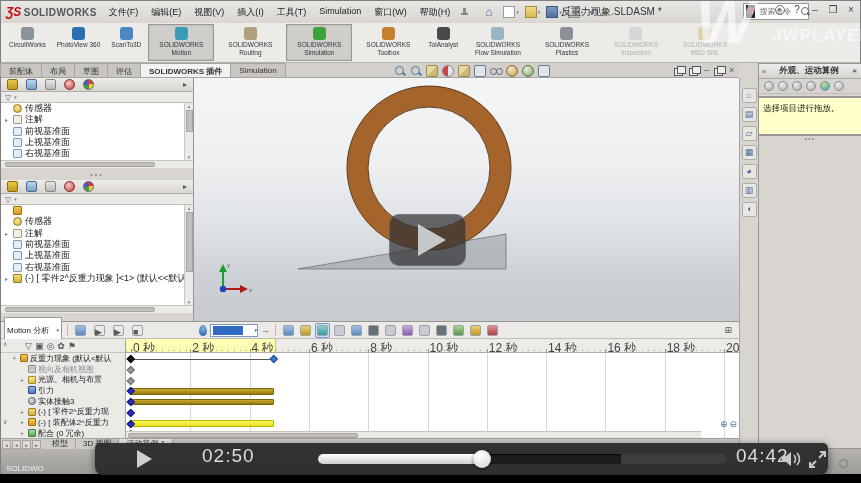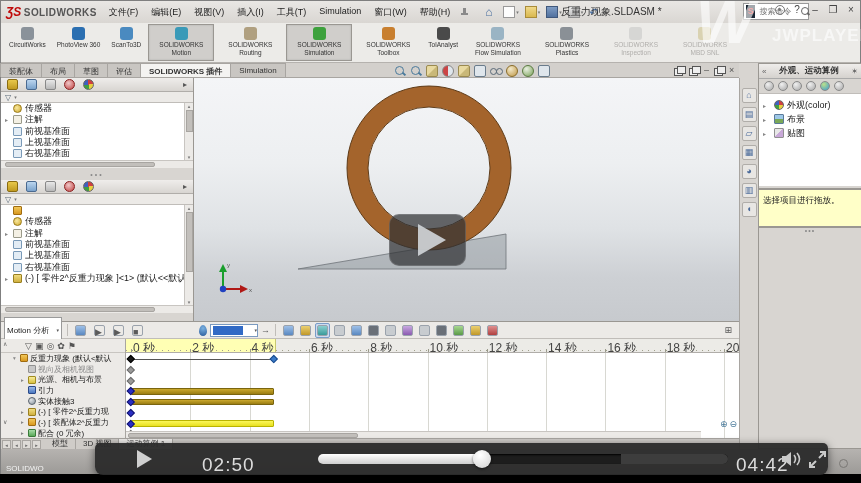--- a/index.html
+++ b/index.html
@@ -191,21 +191,21 @@
   #scene{position:absolute;left:0;top:0;}
   
   #blackstrip{position:absolute;left:0;top:474px;width:861px;height:9px;background:#000;}
   #watermark{position:absolute;left:688px;top:0;width:170px;height:60px;color:rgba(255,255,255,.6);pointer-events:none;}
   #watermark .wm-w{position:absolute;left:8px;top:-14px;font-size:62px;font-weight:bold;font-style:italic;}
   #watermark .wm-text{position:absolute;left:84px;top:26px;font-size:17px;font-weight:bold;letter-spacing:1px;}
   #bigplay{position:absolute;left:389px;top:214px;width:77px;height:52px;background:rgba(48,50,52,.72);border:1px solid rgba(255,255,255,.15);border-radius:10px;display:flex;align-items:center;justify-content:center;}
   #bigplay .tri{width:0;height:0;border-left:28px solid rgba(210,214,217,.9);border-top:16px solid transparent;border-bottom:16px solid transparent;margin-left:8px;}
   #controlbar{position:absolute;left:95px;top:443px;width:733px;height:32px;background:rgba(44,44,44,.96);border-radius:5px 5px 8px 8px;box-shadow:0 2px 8px rgba(0,0,0,.55);}
   #cb-play{position:absolute;left:42px;top:7px;width:0;height:0;border-left:15px solid #cfcfcf;border-top:9px solid transparent;border-bottom:9px solid transparent;}
-  .cb-time{position:absolute;top:11px;font-size:19px;color:#dcdcdc;letter-spacing:1px;}
+  .cb-time{position:absolute;top:2px;font-size:19px;color:#dcdcdc;letter-spacing:1px;}
   #cb-cur{left:107px;} #cb-dur{left:641px;}
   #cb-progress{position:absolute;left:223px;top:11px;width:410px;height:10px;background:#1d1d1d;border-radius:6px;box-shadow:inset 0 1px 2px #000;}
   #cb-buffer{position:absolute;top:0;height:10px;background:#3d3d3d;border-radius:0 6px 6px 0;}
   #cb-fill{position:absolute;left:0;top:0;height:10px;background:linear-gradient(#ffffff,#cfcfcf);border-radius:6px 0 0 6px;}
   #cb-handle{position:absolute;top:-4px;width:18px;height:18px;border-radius:50%;background:radial-gradient(circle at 40% 30%,#ffffff,#d0d0d0);box-shadow:0 1px 3px rgba(0,0,0,.6);}
   #cb-vol{position:absolute;left:687px;top:8px;}
   #cb-fs{position:absolute;left:714px;top:8px;}
 </style>
 </head>
 <body>
@@ -509,38 +509,20 @@
         <span class="chev">✶</span>
       </div>
       <div id="rp-tools">
 
       <span class="rpt"></span>
           <span class="rpt"></span>
           <span class="rpt"></span>
           <span class="rpt"></span>
           <span class="rpt colored"></span>
           <span class="rpt"></span>
-        </div>
-      <div id="rp-tree">
-
-      <div class="rprow">
-            <span class="fcaret">▸</span>
-            <span class="rp-ico rpi-color"></span>
-            <span>外观(color)</span>
-          </div>
-          <div class="rprow">
-            <span class="fcaret">▸</span>
-            <span class="rp-ico rpi-scene"></span>
-            <span>布景</span>
-          </div>
-          <div class="rprow">
-            <span class="fcaret">▸</span>
-            <span class="rp-ico rpi-decal"></span>
-            <span>贴图</span>
-          </div>
         </div>
       <div id="rp-tip">选择项目进行拖放。</div>
       <div id="rp-grip">•••</div>
     </div>
 
     <div id="motion">
       <div id="mm-toolbar">
         <span id="mm-mode">
             <span>Motion 分析</span>
             <span style="font-size:5px;color:#555">▾</span>

